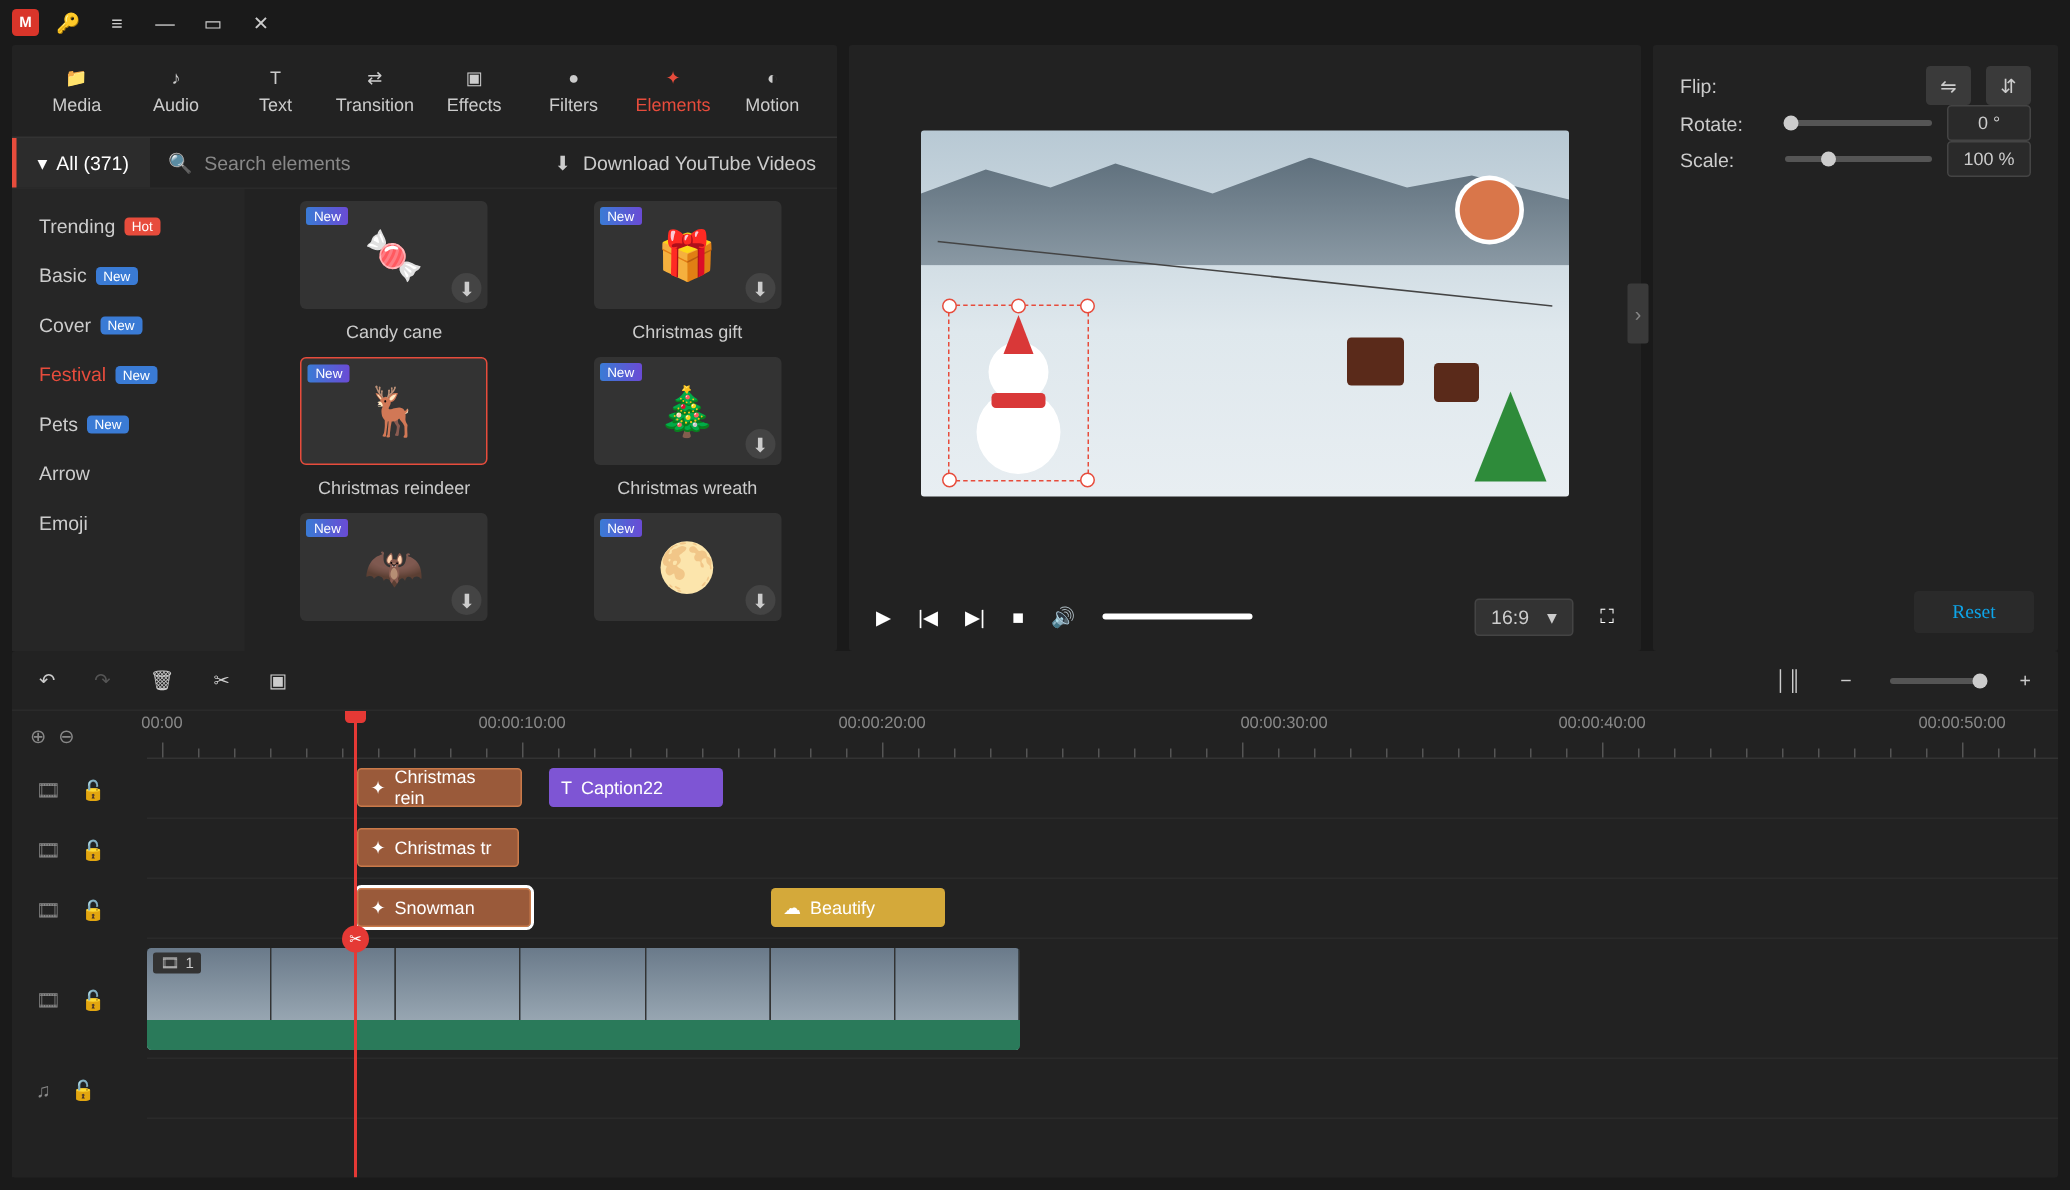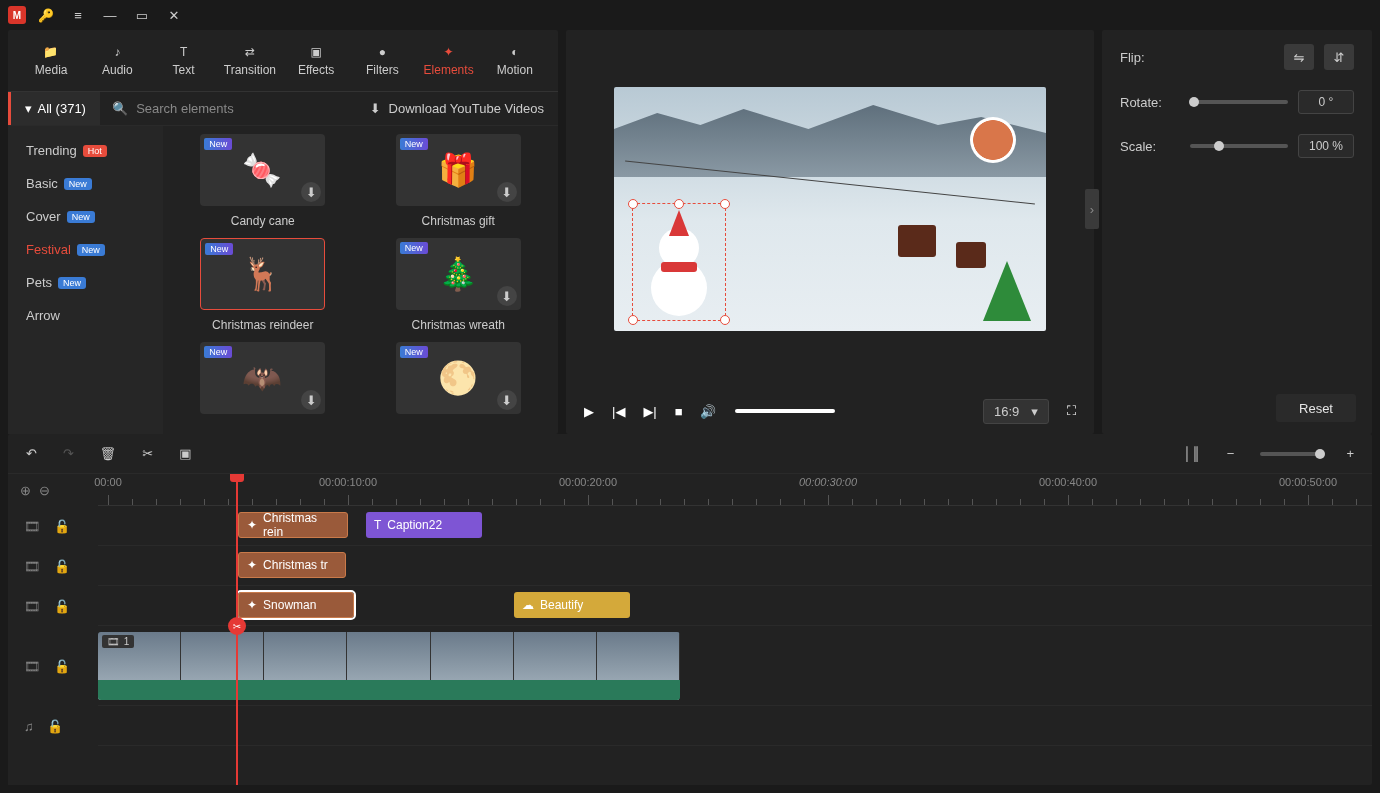--- a/index.html
+++ b/index.html
@@ -60,28 +60,28 @@
 .scrubfill { position: absolute; left: 0; top: 0; bottom: 0; width: 16%; background: #e53935; border-radius: 2px; }
 .scrubthumb { position: absolute; left: 16%; top: 50%; transform: translate(-50%,-50%); width: 12px; height: 12px; background: #fff; border-radius: 50%; }
 .tcur { color: #e67e22; margin: 0 4px 0 12px; }
 .ttot { color: #ccc; }
 .ctrl { height: 46px; display: flex; align-items: center; gap: 18px; padding: 0 18px; }
 .ctrl .ibtn { color: #fff; cursor: pointer; }
 .vol { width: 100px; height: 4px; background: #fff; border-radius: 2px; }
 .aspect { margin-left: auto; background: #333; border: 1px solid #444; color: #ccc; padding: 4px 10px; border-radius: 3px; display: flex; align-items: center; gap: 12px; cursor: pointer; }
 .right { width: 270px; display: flex; flex-direction: column; }
 .rhead { height: 40px; display: flex; align-items: center; padding: 0 16px; color: #ccc; }
-.prop { padding: 14px 18px; display: flex; flex-direction: column; gap: 20px; }
+.prop { padding: 14px 18px; display: flex; flex-direction: column; }
 .prow { display: flex; align-items: center; gap: 10px; }
 .plabel { width: 60px; color: #ccc; }
 .flipbtn { width: 30px; height: 26px; background: #3a3a3a; border-radius: 3px; display: flex; align-items: center; justify-content: center; color: #ccc; cursor: pointer; }
 .slider { flex: 1; height: 4px; background: #555; border-radius: 2px; position: relative; }
 .sthumb { position: absolute; top: 50%; transform: translate(-50%,-50%); width: 10px; height: 10px; background: #ccc; border-radius: 50%; }
 .valbox { width: 56px; background: #2a2a2a; border: 1px solid #444; color: #ccc; text-align: center; padding: 4px 0; border-radius: 3px; font-size: 12px; }
-.reset { margin: auto 16px 12px auto; width: 80px; height: 28px; background: #2a2a2a; color: #e5e5e5; border-radius: 3px; display: flex; align-items: center; justify-content: center; cursor: pointer; }
+.reset { margin: auto 16px 12px auto; width: 80px; height: 28px; background: #2a2a2a; color: #0ea5e9; border-radius: 3px; display: flex; align-items: center; justify-content: center; cursor: pointer; font-family: Liberation Serif, serif; }
 .expand { position: absolute; right: -5px; top: 50%; transform: translateY(-50%); width: 14px; height: 40px; background: #3a3a3a; border-radius: 2px; display: flex; align-items: center; justify-content: center; color: #888; cursor: pointer; }
 .tlpanel { margin: 8px; margin-top: 0; flex: 1; display: flex; flex-direction: column; background: #222; border-radius: 2px; }
 .tlbar { height: 40px; display: flex; align-items: center; gap: 26px; padding: 0 18px; border-bottom: 1px solid #2a2a2a; }
 .tlbar .ibtn { color: #ccc; cursor: pointer; }
 .tlbar .ibtn.dis { color: #555; }
 .tlbar .sp { flex: 1; }
 .zoom { width: 60px; height: 4px; background: #555; border-radius: 2px; position: relative; }
 .zoom .zt { position: absolute; right: 0; top: 50%; transform: translate(50%,-50%); width: 10px; height: 10px; background: #ccc; border-radius: 50%; }
 .tlbody { flex: 1; display: flex; position: relative; overflow: hidden; }
 .trhead { width: 90px; background: #222; display: flex; flex-direction: column; }
@@ -189,20 +189,23 @@
             <span>Festival</span>
             <span class="badge new">New</span>
           </div>
           <div class="catitem">
             <span>Pets</span>
             <span class="badge new">New</span>
           </div>
           <div class="catitem">
             <span>Arrow</span>
           </div>
+          <div class="catitem">
+            <span>Emoji</span>
+          </div>
         </div>
       <div class="grid" id="egrid">
           <div class="gcard">
             <div class="gthumb">
               <div class="newb">New</div>
               <span style="font-size:32px">🍬</span>
               <div class="dl">⬇</div>
             </div>
             <div class="glabel">Candy cane</div>
           </div>
@@ -384,21 +387,21 @@
           <div class="rtick big" style="left: 490px;"></div>
           <div class="rtick" style="left: 514px;"></div>
           <div class="rtick" style="left: 538px;"></div>
           <div class="rtick" style="left: 562px;"></div>
           <div class="rtick" style="left: 586px;"></div>
           <div class="rtick" style="left: 610px;"></div>
           <div class="rtick" style="left: 634px;"></div>
           <div class="rtick" style="left: 658px;"></div>
           <div class="rtick" style="left: 682px;"></div>
           <div class="rtick" style="left: 706px;"></div>
-          <div class="rlabel" style="left: 730px; font-style: italic;">00:00:30:00</div>
+          <div class="rlabel" style="left: 758px;">00:00:30:00</div>
           <div class="rtick big" style="left: 730px;"></div>
           <div class="rtick" style="left: 754px;"></div>
           <div class="rtick" style="left: 778px;"></div>
           <div class="rtick" style="left: 802px;"></div>
           <div class="rtick" style="left: 826px;"></div>
           <div class="rtick" style="left: 850px;"></div>
           <div class="rtick" style="left: 874px;"></div>
           <div class="rtick" style="left: 898px;"></div>
           <div class="rtick" style="left: 922px;"></div>
           <div class="rtick" style="left: 946px;"></div>

